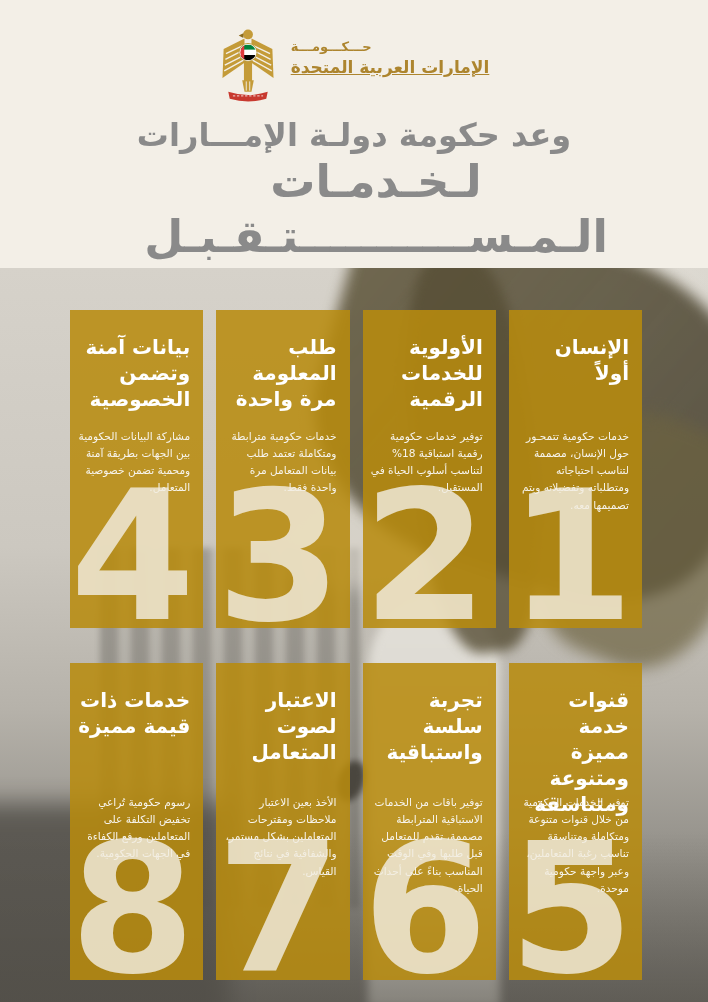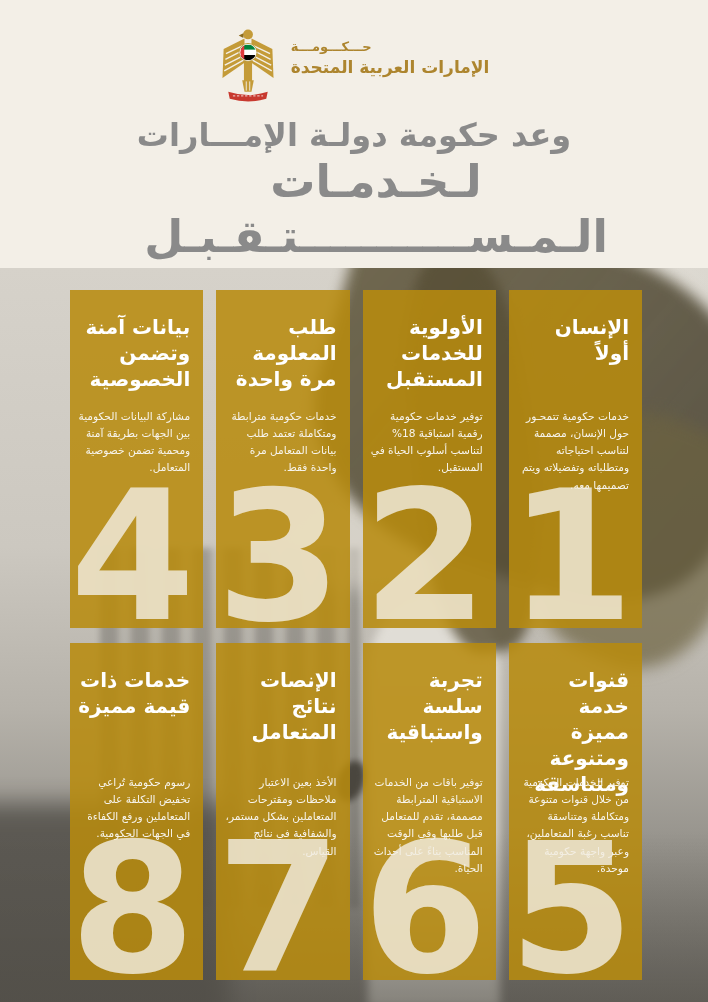--- a/index.html
+++ b/index.html
@@ -12,21 +12,21 @@
 
   
   .logo-row{
     position:absolute;top:26px;left:0;right:0;
     display:flex;flex-direction:row;justify-content:center;align-items:flex-start;
     gap:14px;direction:ltr;z-index:3;
   }
   .emblem{width:58px;height:76px;flex:0 0 auto;}
   .gov-text{direction:rtl;text-align:left;margin-top:12px;color:#ad852e;}
   .gov-word{font-size:13px;font-weight:bold;letter-spacing:1px;line-height:1.4;}
-  .gov-name{font-size:17px;font-weight:bold;line-height:1.35;}
+  .gov-name{font-size:17px;font-weight:bold;line-height:1.35;text-decoration:underline;}
 
   
   .main-title{
     position:absolute;top:116px;left:0;right:0;text-align:center;
     color:#8a8a8a;font-weight:bold;z-index:3;direction:rtl;
   }
   .main-title .t1{font-size:32px;line-height:1.22;}
   .main-title .t2{font-size:45px;line-height:1.22;margin-left:44px;}
 
   
@@ -57,21 +57,21 @@
   .ground{left:0;right:0;bottom:0;height:170px;
     background:linear-gradient(180deg,rgba(90,87,79,0),rgba(80,77,70,.55));}
 
   
   .row{
     position:absolute;left:70px;width:572px;z-index:2;
     display:grid;grid-template-columns:repeat(4,1fr);gap:13px;direction:rtl;
   }
   .row1{top:290px;height:338px;}
   .row2{top:643px;height:337px;}
-  .card{position:relative;background:rgba(184,139,14,.87);overflow:visible;}
+  .card{position:relative;background:rgba(184,139,14,.87);overflow:visible;margin-top:20px;}
   .card-title{
     position:absolute;top:24px;right:13px;left:6px;
     color:#ffffff;font-weight:bold;font-size:20px;line-height:1.3;text-align:right;
   }
   .card-desc{
     position:absolute;right:13px;left:8px;
     color:#f7f4ec;font-size:10.6px;line-height:1.62;text-align:right;
   }
   .row1 .card-desc{top:118px;}
   .row2 .card-desc{top:131px;}
@@ -141,21 +141,21 @@
     <div class="ground"></div>
   </div>
 
   <div class="row row1">
     <div class="card">
       <div class="card-title">الإنسان أولاً</div>
       <div class="card-desc">خدمات حكومية تتمحـور حول الإنسان، مصممة لتناسب احتياجاته ومتطلباته وتفضيلاته ويتم تصميمها معه.</div>
       <div class="card-num">1</div>
     </div>
     <div class="card">
-      <div class="card-title">الأولوية للخدمات المستقبل</div>
+      <div class="card-title">الأولوية للخدمات الرقمية</div>
       <div class="card-desc">توفير خدمات حكومية رقمية استباقية 18% لتناسب أسلوب الحياة في المستقبل.</div>
       <div class="card-num">2</div>
     </div>
     <div class="card">
       <div class="card-title">طلب المعلومة مرة واحدة</div>
       <div class="card-desc">خدمات حكومية مترابطة ومتكاملة تعتمد طلب بيانات المتعامل مرة واحدة فقط.</div>
       <div class="card-num">3</div>
     </div>
     <div class="card">
       <div class="card-title">بيانات آمنة وتضمن الخصوصية</div>
@@ -169,21 +169,21 @@
       <div class="card-title">قنوات خدمة مميزة ومتنوعة ومتناسقة</div>
       <div class="card-desc">توفير الخدمات الحكومية من خلال قنوات متنوعة ومتكاملة ومتناسقة تناسب رغبة المتعاملين، وعبر واجهة حكومية موحدة.</div>
       <div class="card-num">5</div>
     </div>
     <div class="card">
       <div class="card-title">تجربة سلسة واستباقية</div>
       <div class="card-desc">توفير باقات من الخدمات الاستباقية المترابطة مصممة، تقدم للمتعامل قبل طلبها وفي الوقت المناسب بناءً على أحداث الحياة.</div>
       <div class="card-num">6</div>
     </div>
     <div class="card">
-      <div class="card-title">الإنصات نتائج المتعامل</div>
+      <div class="card-title">الاعتبار لصوت المتعامل</div>
       <div class="card-desc">الأخذ بعين الاعتبار ملاحظات ومقترحات المتعاملين بشكل مستمر، والشفافية في نتائج القياس.</div>
       <div class="card-num">7</div>
     </div>
     <div class="card">
       <div class="card-title">خدمات ذات قيمة مميزة</div>
       <div class="card-desc">رسوم حكومية تُراعي تخفيض التكلفة على المتعاملين ورفع الكفاءة في الجهات الحكومية.</div>
       <div class="card-num">8</div>
     </div>
   </div>
 

